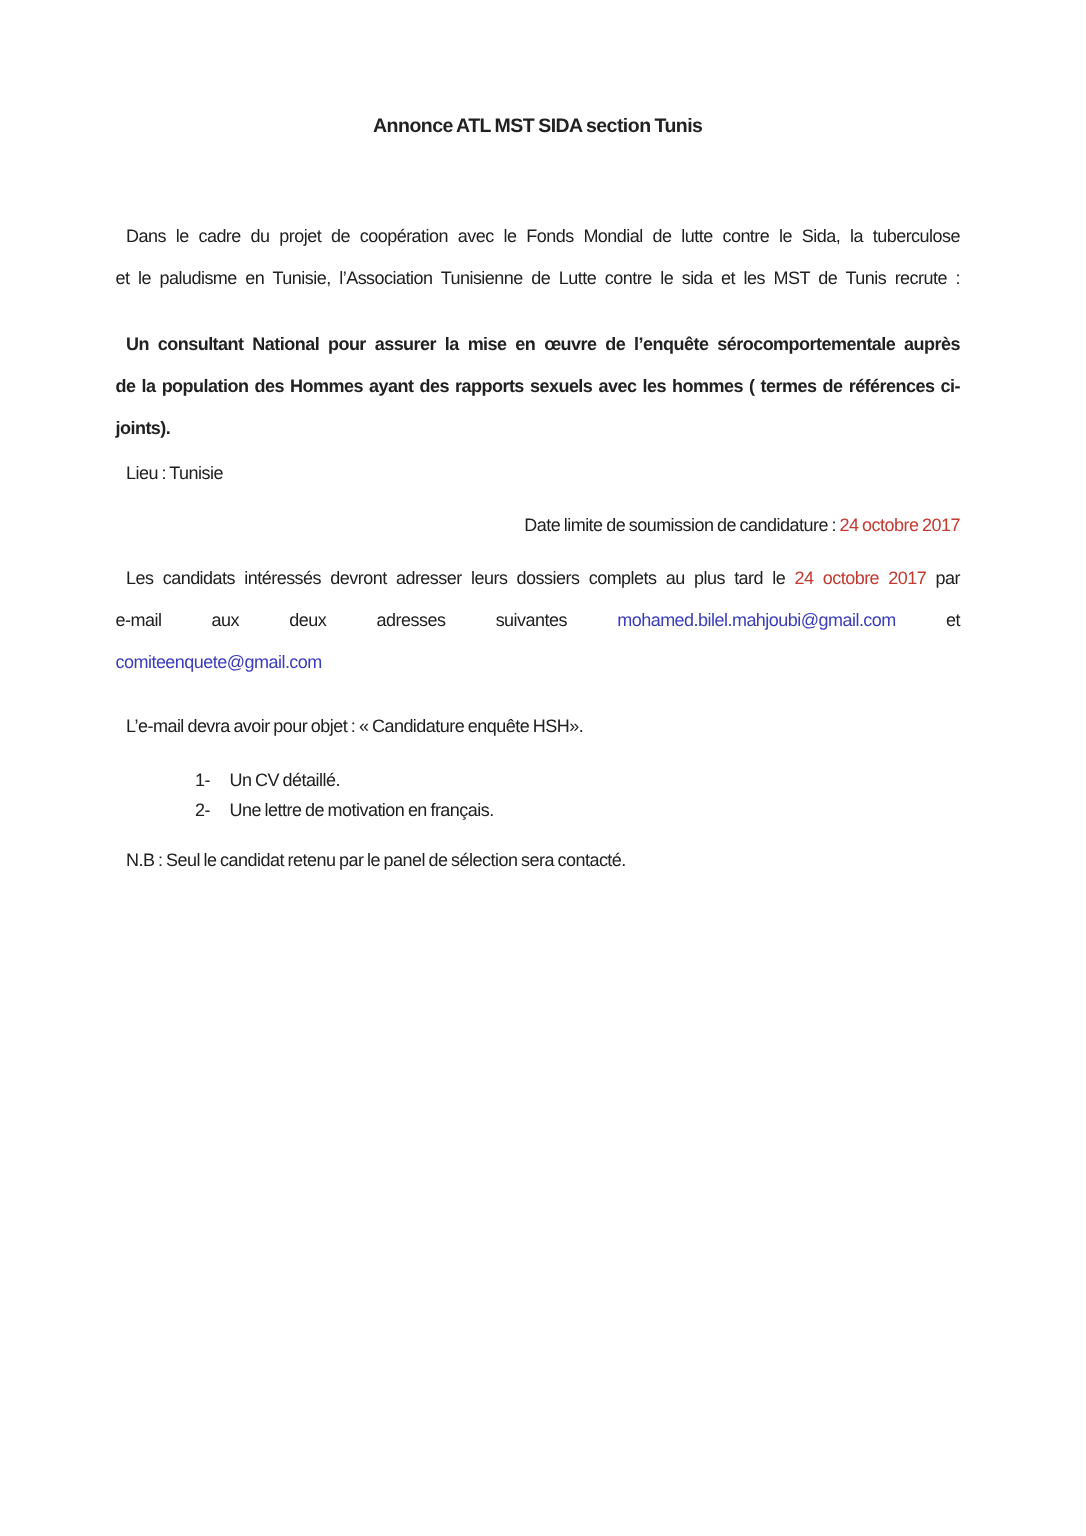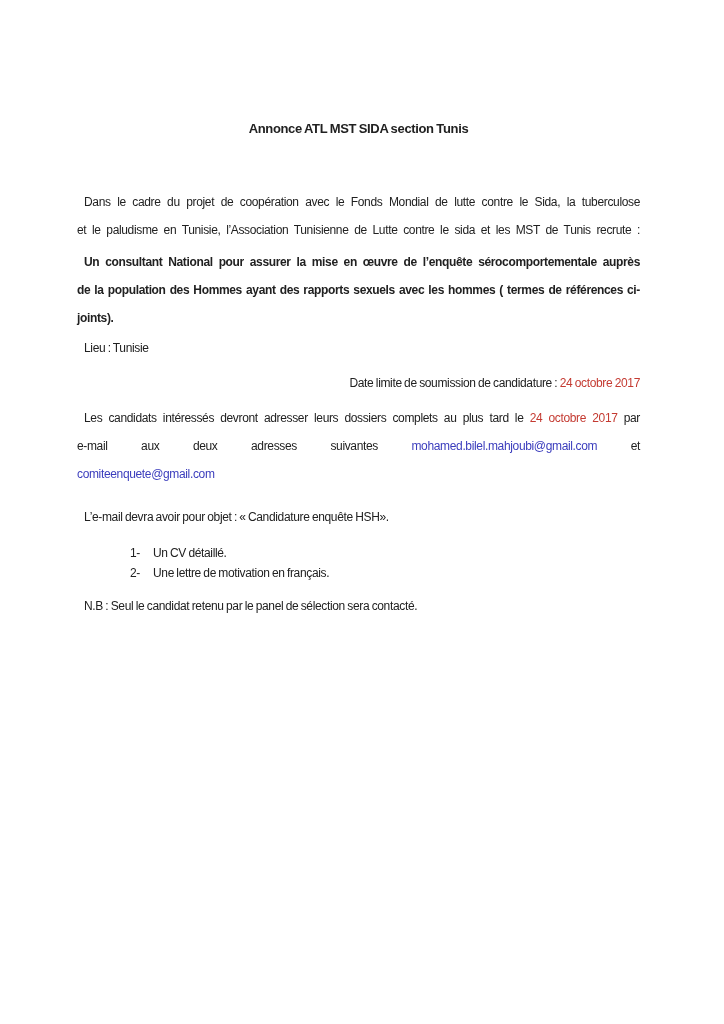--- a/index.html
+++ b/index.html
@@ -2,42 +2,42 @@
 <html><head>
 <meta charset="utf-8">
 <style>
   html, body { margin: 0; padding: 0; background: #ffffff; }
   .page {
     position: relative;
     width: 724px;
     height: 864px;
     background: #ffffff;
     box-sizing: border-box;
-    padding: 115px 84px 0 77px;
+    padding: 70px 84px 0 77px;
     font-family: "Liberation Sans", sans-serif;
     font-size: 12px;
     line-height: 28px;
     color: #212121;
     letter-spacing: -0.35px;
     word-spacing: -0.6px;
     overflow: hidden;
   }
   .title {
     text-align: center;
     font-weight: bold;
     font-size: 13px;
   }
   .line { min-height: 28px; }
   .jline { text-align: justify; text-align-last: justify; }
   .indent { padding-left: 7px; }
   .bold { font-weight: bold; }
   .red { color: #c43a31; }
   a.link { color: #3b3dbd; cursor: pointer; }
   .p-intro   { margin-top: 45px; }
-  .p-poste   { margin-top: 4px; }
+  .p-poste   { margin-top: 16px; }
   .p-lieu    { margin-top: 2px; }
   .p-date    { margin-top: 7px; text-align: right; }
   .p-cand    { margin-top: 7px; }
   .p-objet   { margin-top: 15px; }
   .p-dossier { margin-top: 8px; }
   .list      { margin-top: 12px; line-height: 20px; padding-left: 53px; }
   .list .line { min-height: 20px; }
   .num { display: inline-block; width: 23px; }
   .p-nb      { margin-top: 9px; }
 </style>

